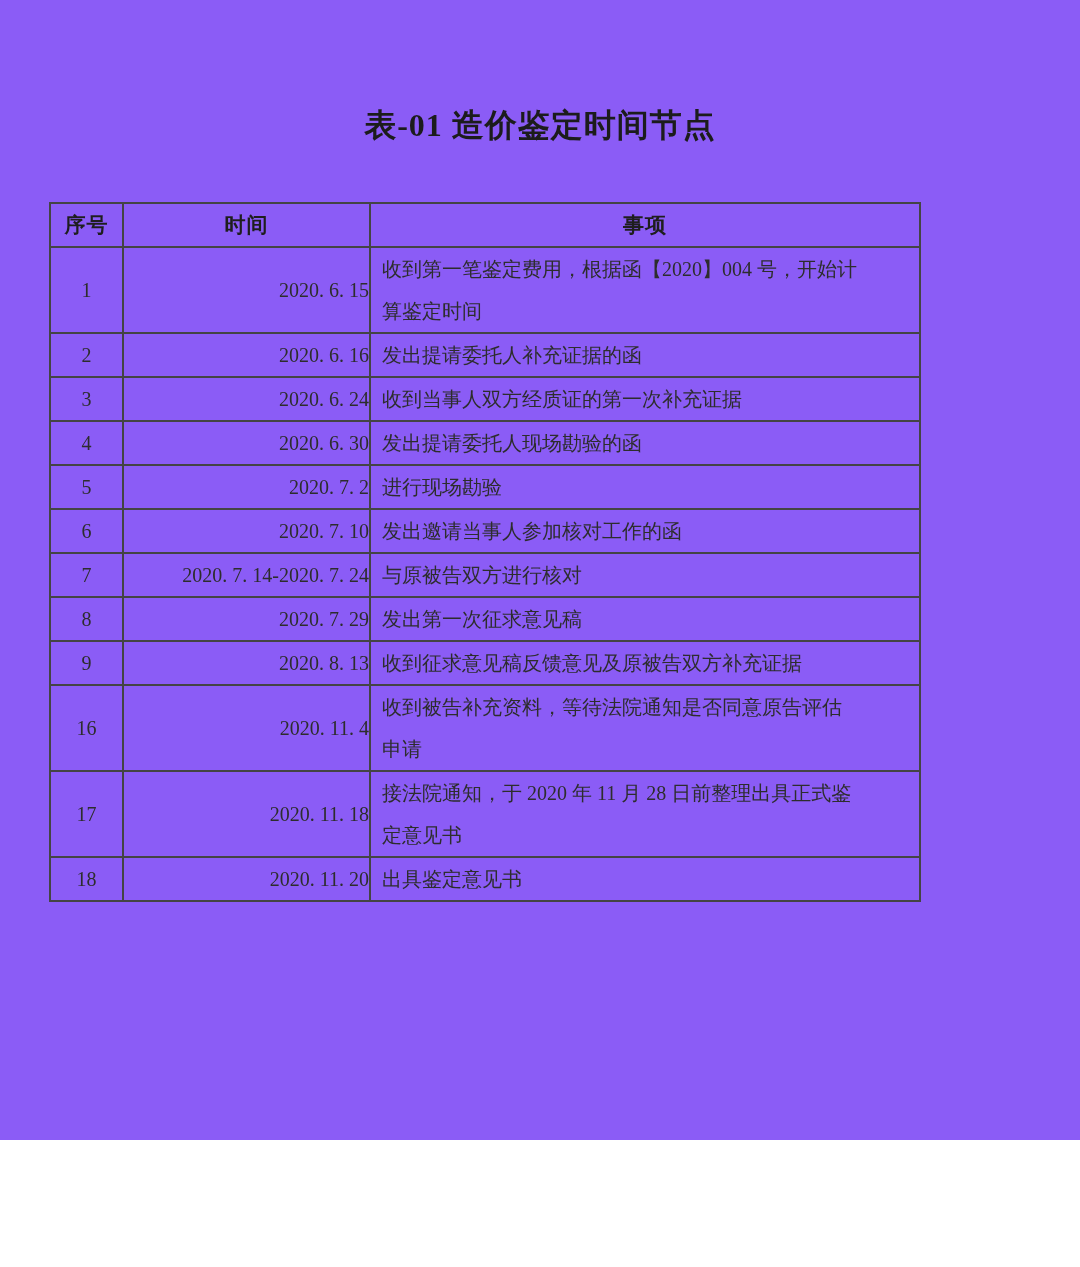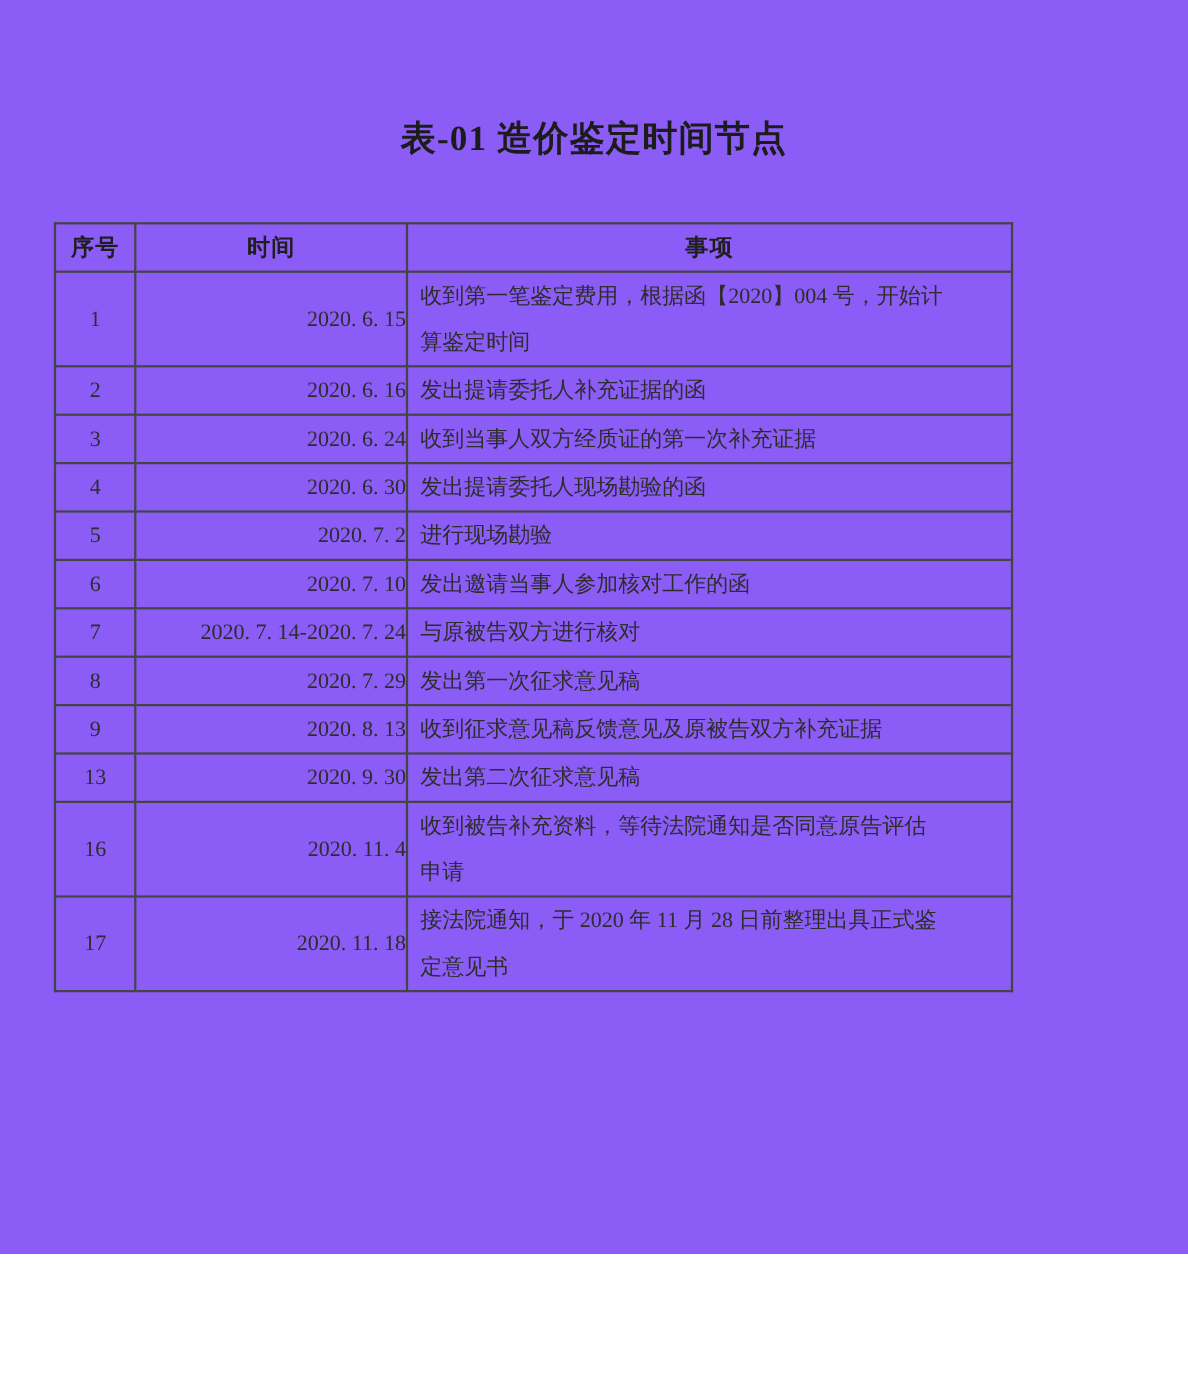--- a/index.html
+++ b/index.html
@@ -127,30 +127,30 @@
           <td class="cell-no">8</td>
           <td class="cell-time">2020. 7. 29</td>
           <td class="cell-event">发出第一次征求意见稿</td>
         </tr>
         <tr>
           <td class="cell-no">9</td>
           <td class="cell-time">2020. 8. 13</td>
           <td class="cell-event">收到征求意见稿反馈意见及原被告双方补充证据</td>
         </tr>
         <tr>
-          <td class="cell-no">13</td>
-          <td class="cell-time">2020. 9. 30</td>
-          <td class="cell-event">发出第二次征求意见稿</td>
-        </tr>
-        <tr>
           <td class="cell-no">16</td>
           <td class="cell-time">2020. 11. 4</td>
           <td class="cell-event">收到被告补充资料，等待法院通知是否同意原告评估申请</td>
         </tr>
         <tr>
           <td class="cell-no">17</td>
           <td class="cell-time">2020. 11. 18</td>
           <td class="cell-event">接法院通知，于 2020 年 11 月 28 日前整理出具正式鉴定意见书</td>
         </tr>
+        <tr>
+          <td class="cell-no">18</td>
+          <td class="cell-time">2020. 11. 20</td>
+          <td class="cell-event">出具鉴定意见书</td>
+        </tr>
       </tbody>
   </table>
 
 </div>
 
 </body></html>

